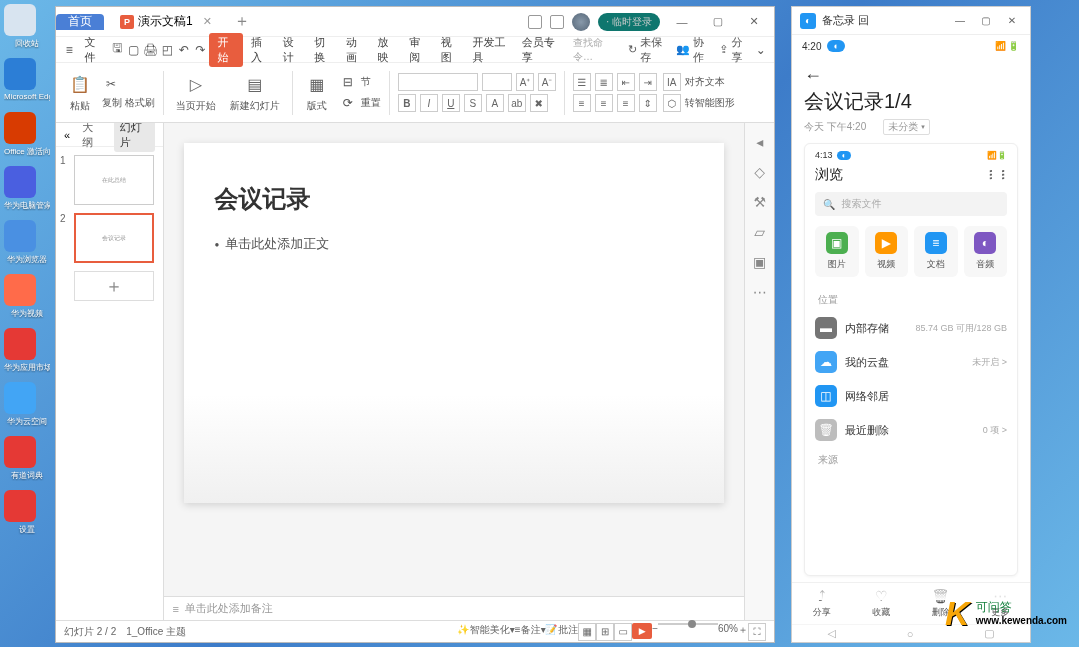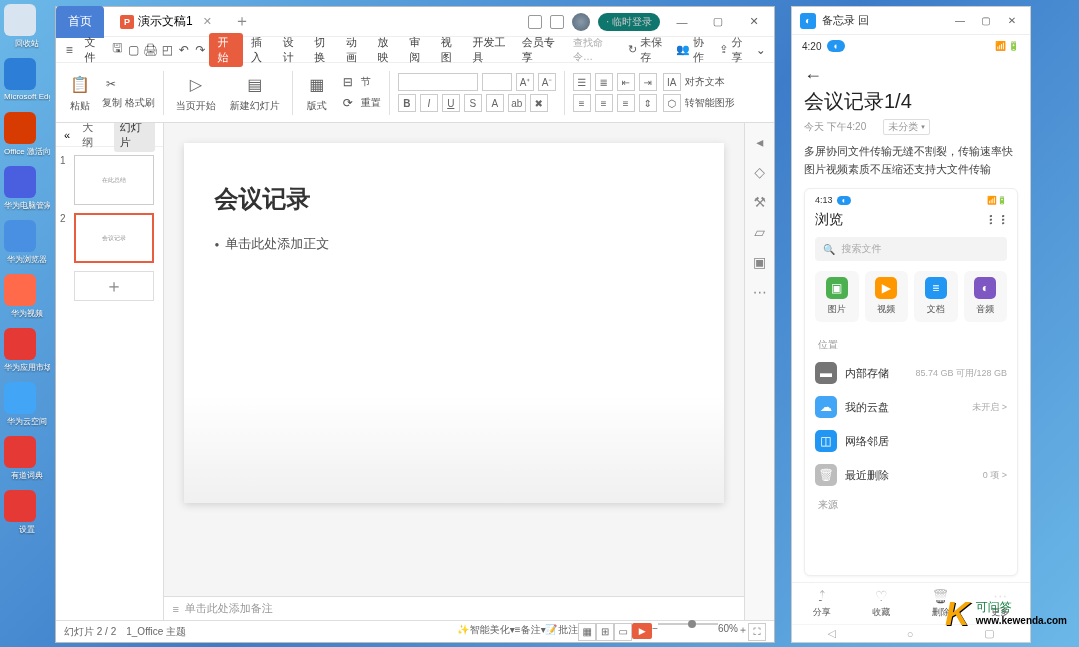--- a/index.html
+++ b/index.html
@@ -7,21 +7,21 @@
 
 
 .desktop-icons { position:absolute; left:4px; top:4px; width:46px; display:flex; flex-direction:column; gap:6px; }
 .dicon { width:46px; height:48px; display:flex; flex-direction:column; cursor:pointer; }
 .dicon-box { width:32px; height:32px; border-radius:6px; display:flex; align-items:center; justify-content:center; font-size:16px; color:#fff; font-weight:bold; }
 .dicon-lbl { font-size:8px; color:#fff; text-align:center; margin-top:2px; text-shadow:0 1px 2px rgba(0,0,0,.6); white-space:nowrap; overflow:hidden; width:46px; }
 
 
 .wps { position:absolute; left:55px; top:6px; width:720px; height:637px; background:#fff; border:1px solid #bbb; display:flex; flex-direction:column; }
 .wps-titlebar { height:30px; background:#fff; display:flex; align-items:center; border-bottom:1px solid #eee; gap:4px; }
-.tab { height:16px; display:flex; align-items:center; padding:16px 12px; font-size:12px; cursor:pointer; }
+.tab { height:16px; display:flex; align-items:center; padding:0 12px; font-size:12px; cursor:pointer; }
 .tab.home { background:#4a7fd6; color:#fff; border-radius:4px 4px 0 0; }
 .tab.doc { display:flex; align-items:center; gap:4px; }
 .tab-icon { width:14px; height:14px; background:#e85d3e; border-radius:2px; display:flex; align-items:center; justify-content:center; color:#fff; font-size:9px; font-weight:bold; }
 .tab-close { color:#999; margin-left:6px; font-size:11px; }
 .tab-add { width:28px; text-align:center; color:#888; font-size:16px; cursor:pointer; }
 .wps-titlebar-right { margin-left:auto; display:flex; align-items:center; gap:8px; padding-right:6px; }
 .tbr-icon { width:14px; height:14px; border:1px solid #999; border-radius:2px; cursor:pointer; }
 .avatar { width:18px; height:18px; border-radius:50%; background:radial-gradient(circle,#8899aa,#556677); }
 .login-pill { background:#0f766e; color:#ccc; font-size:10px; padding:2px 8px; border-radius:10px; }
 .win-btn { width:28px; height:20px; display:flex; align-items:center; justify-content:center; color:#666; cursor:pointer; font-size:11px; }
@@ -371,24 +371,20 @@
   <div class="phone-content">
     <div class="back-arrow">←</div>
     <div class="note-title">会议记录1/4</div>
     <div class="note-meta">
       <span>今天 下午4:20</span>
       <span class="note-tag">
           <span>未分类</span>
           <span class="drop-arrow">▾</span>
         </span>
     </div>
-    <div class="note-body">
-      <div>多屏协同文件传输无缝不割裂，传输速率快</div>
-      <div>图片视频素质不压缩还支持大文件传输</div>
-    </div>
 
     <div class="inner-phone">
       <div class="inner-status">
         <span>4:13</span>
         <span class="pill2">◐</span>
         <span style="margin-left:auto;font-size:8px">📶🔋</span>
       </div>
       <div class="inner-title-row">
         <span class="inner-title">浏览</span>
         <span class="inner-menu">፧ ፧</span>

